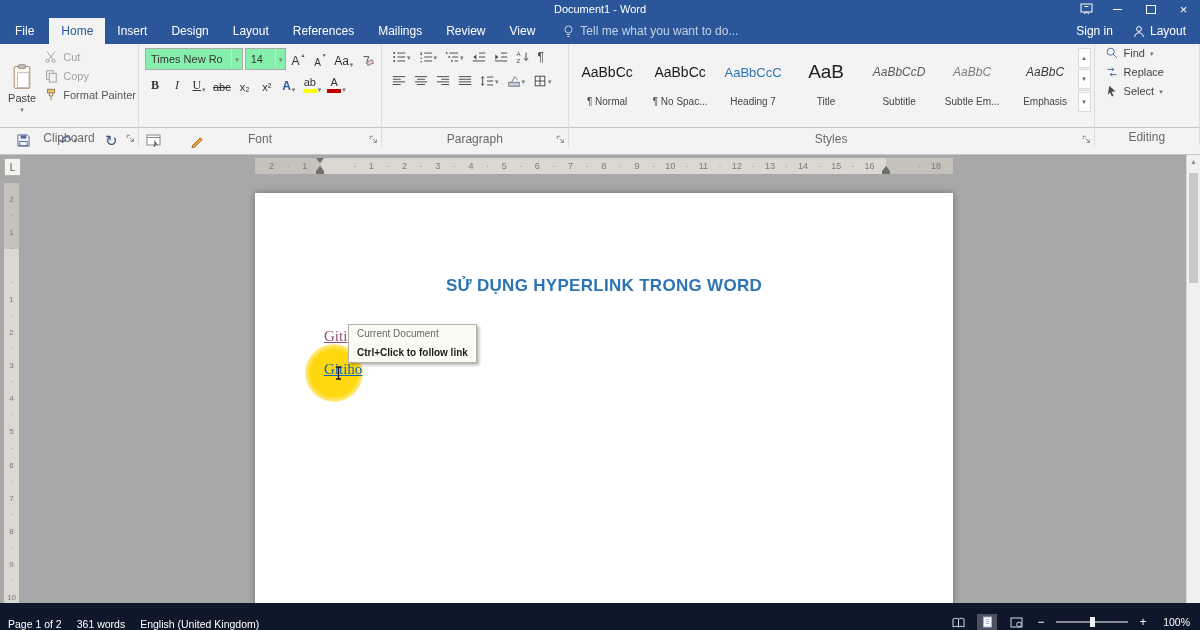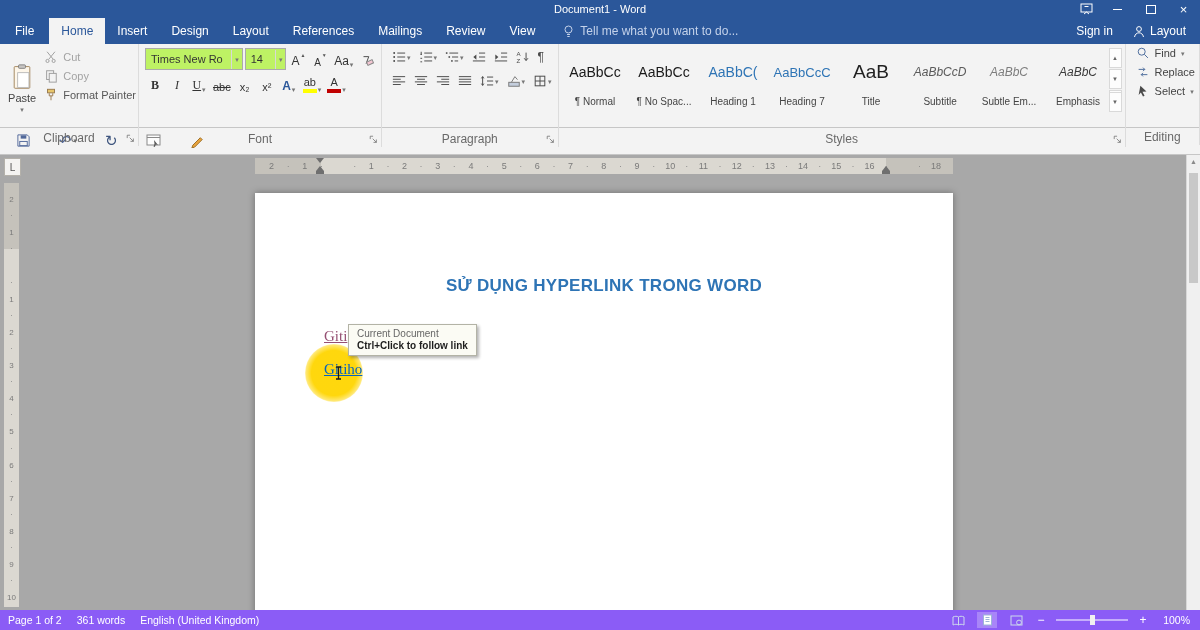--- a/index.html
+++ b/index.html
@@ -36,21 +36,21 @@
   .launcher{position:absolute;right:2px;bottom:2px;width:11px;height:11px;display:flex;align-items:center;justify-content:center;}
 
   .g-clipboard{width:132px;display:flex;padding:3px 2px 16px 4px;}
   .paste-btn{width:40px;display:flex;flex-direction:column;align-items:center;justify-content:center;gap:2px;font-size:11px;color:#444;}
   .clip-cmds{display:flex;flex-direction:column;justify-content:flex-start;padding:3px 0 0 4px;gap:5px;}
   .sbtn{display:flex;align-items:center;gap:5px;font-size:11px;color:#575757;white-space:nowrap;}
   .sbtn.disabled{color:#a3a3a3;}
 
   .g-font{width:232px;padding:4px 4px 16px 6px;display:flex;flex-direction:column;gap:4px;}
   .font-row{display:flex;align-items:center;gap:2px;}
-  .combo{background:#bef264;border:1px solid #ababab;height:20px;display:flex;align-items:center;font-size:11px;padding-left:5px;color:#333;}
+  .combo{background:#86efac;border:1px solid #ababab;height:20px;display:flex;align-items:center;font-size:11px;padding-left:5px;color:#333;}
   .combo .dd{margin-left:auto;border-left:1px solid #d8d8d8;padding:6px 3px;}
   .font-name{width:94px;}
   .font-size{width:36px;}
   .fbtn{min-width:16px;height:19px;display:flex;align-items:flex-end;justify-content:center;font-size:12px;color:#333;padding:0 2px 1px;gap:1px;}
   .fb-b{font-weight:bold;font-family:"Liberation Serif",serif;}
   .fb-i{font-style:italic;font-family:"Liberation Serif",serif;}
   .fb-u{text-decoration:underline;font-family:"Liberation Serif",serif;}
   .fb-strike{text-decoration:line-through;font-size:11px;}
   .fb-effects{font-weight:bold;color:#2b579a;}
   .tiny-caret{font-size:5px;color:#555;align-self:flex-start;margin-top:3px;}
@@ -106,32 +106,32 @@
   .vr-margin{position:absolute;top:0;left:0;right:0;height:66px;background:#c5c2bb;}
   .vr-cells{position:absolute;left:0;top:0;right:0;display:flex;flex-direction:column;align-items:center;}
   .vcell{position:relative;height:33.2px;width:100%;display:flex;align-items:center;justify-content:center;flex:none;}
   .vcell:not(:first-child)::before{content:"·";position:absolute;top:-5px;left:50%;transform:translateX(-50%);color:#8a8a8a;}
 
   .page{position:absolute;left:255px;top:38px;width:698px;height:500px;background:#fff;box-shadow:0 0 7px rgba(0,0,0,0.35);}
   .doc-title{position:absolute;left:0;right:0;top:83px;text-align:center;font-weight:bold;font-size:17px;letter-spacing:.3px;color:#2e74b5;}
   .partial-link{position:absolute;left:69px;top:135px;font-family:Liberation Serif, serif;font-size:15px;color:#954f72;text-decoration:underline;z-index:1;}
   .link-tooltip{position:absolute;left:93px;top:131px;background:#fbfbf4;border:1px solid #b3b3a6;box-shadow:2px 2px 3px rgba(0,0,0,0.3);padding:3px 8px 4px;font-size:10px;z-index:4;white-space:nowrap;}
   .tt1{color:#666;}
-  .tt2{font-weight:bold;color:#1d1d1d;margin-top:1px;}
+  .tt2{font-weight:bold;color:#1d1d1d;margin-top:8px;}
   .highlight-circle{position:absolute;left:50px;top:151px;width:58px;height:58px;border-radius:50%;z-index:2;
      background:radial-gradient(circle, rgba(255,213,0,0.95) 55%, rgba(255,213,0,0.55) 68%, rgba(255,213,0,0) 74%);}
   .hyperlink{position:absolute;left:69px;top:168px;font-family:"Liberation Serif",serif;font-size:15px;color:#0563c1;text-decoration:underline;z-index:3;}
   .cursor-ibeam{position:absolute;left:79px;top:173px;z-index:5;}
 
   .scrollbar{position:absolute;right:0;top:0;bottom:0;width:13px;background:#f0f0f0;border-left:1px solid #d8d8d8;}
   .sb-arrow{display:block;text-align:center;font-size:7px;color:#8a8a8a;padding-top:3px;}
   .sb-thumb{position:absolute;left:2px;right:2px;top:18px;height:110px;background:#c8c8c8;}
 
   
-  .statusbar{position:absolute;bottom:0;left:0;width:100%;height:20px;background:#8b5cf6;color:#fff;font-size:10.5px;display:flex;align-items:center;z-index:30;}
+  .statusbar{position:absolute;bottom:0;left:0;width:100%;height:27px;background:#0f172a;color:#fff;font-size:10.5px;display:flex;align-items:flex-end;z-index:30;}
   .sb-left{display:flex;align-items:center;gap:15px;padding-left:8px;}
   .sb-right{margin-left:auto;display:flex;align-items:center;gap:9px;padding-right:10px;}
   .view-btn{width:20px;height:16px;display:flex;align-items:center;justify-content:center;}
   .view-btn.active{background:rgba(255,255,255,0.25);}
   .zoom-sign{font-size:12px;width:12px;text-align:center;}
   .zoom-track{position:relative;width:72px;height:2px;background:rgba(255,255,255,0.5);display:block;}
   .zoom-thumb{position:absolute;left:50%;top:-4px;width:5px;height:10px;margin-left:-2px;background:#f0f0f0;}
   .zoom-pct{width:32px;text-align:right;}
 </style>
 </head>
@@ -411,24 +411,20 @@
         <div class="style-card">
           <div class="style-preview st-normal">AaBbCc</div>
           <div class="style-name">¶ Normal</div>
         </div>
 
         <div class="style-card">
           <div class="style-preview st-normal">AaBbCc</div>
           <div class="style-name">¶ No Spac...</div>
         </div>
 
-        <div class="style-card">
-          <div class="style-preview st-h1">AaBbC(</div>
-          <div class="style-name">Heading 1</div>
-        </div>
 
         <div class="style-card">
           <div class="style-preview st-h2">AaBbCcC</div>
           <div class="style-name">Heading 7</div>
         </div>
 
         <div class="style-card">
           <div class="style-preview st-title">AaB</div>
           <div class="style-name">Title</div>
         </div>

